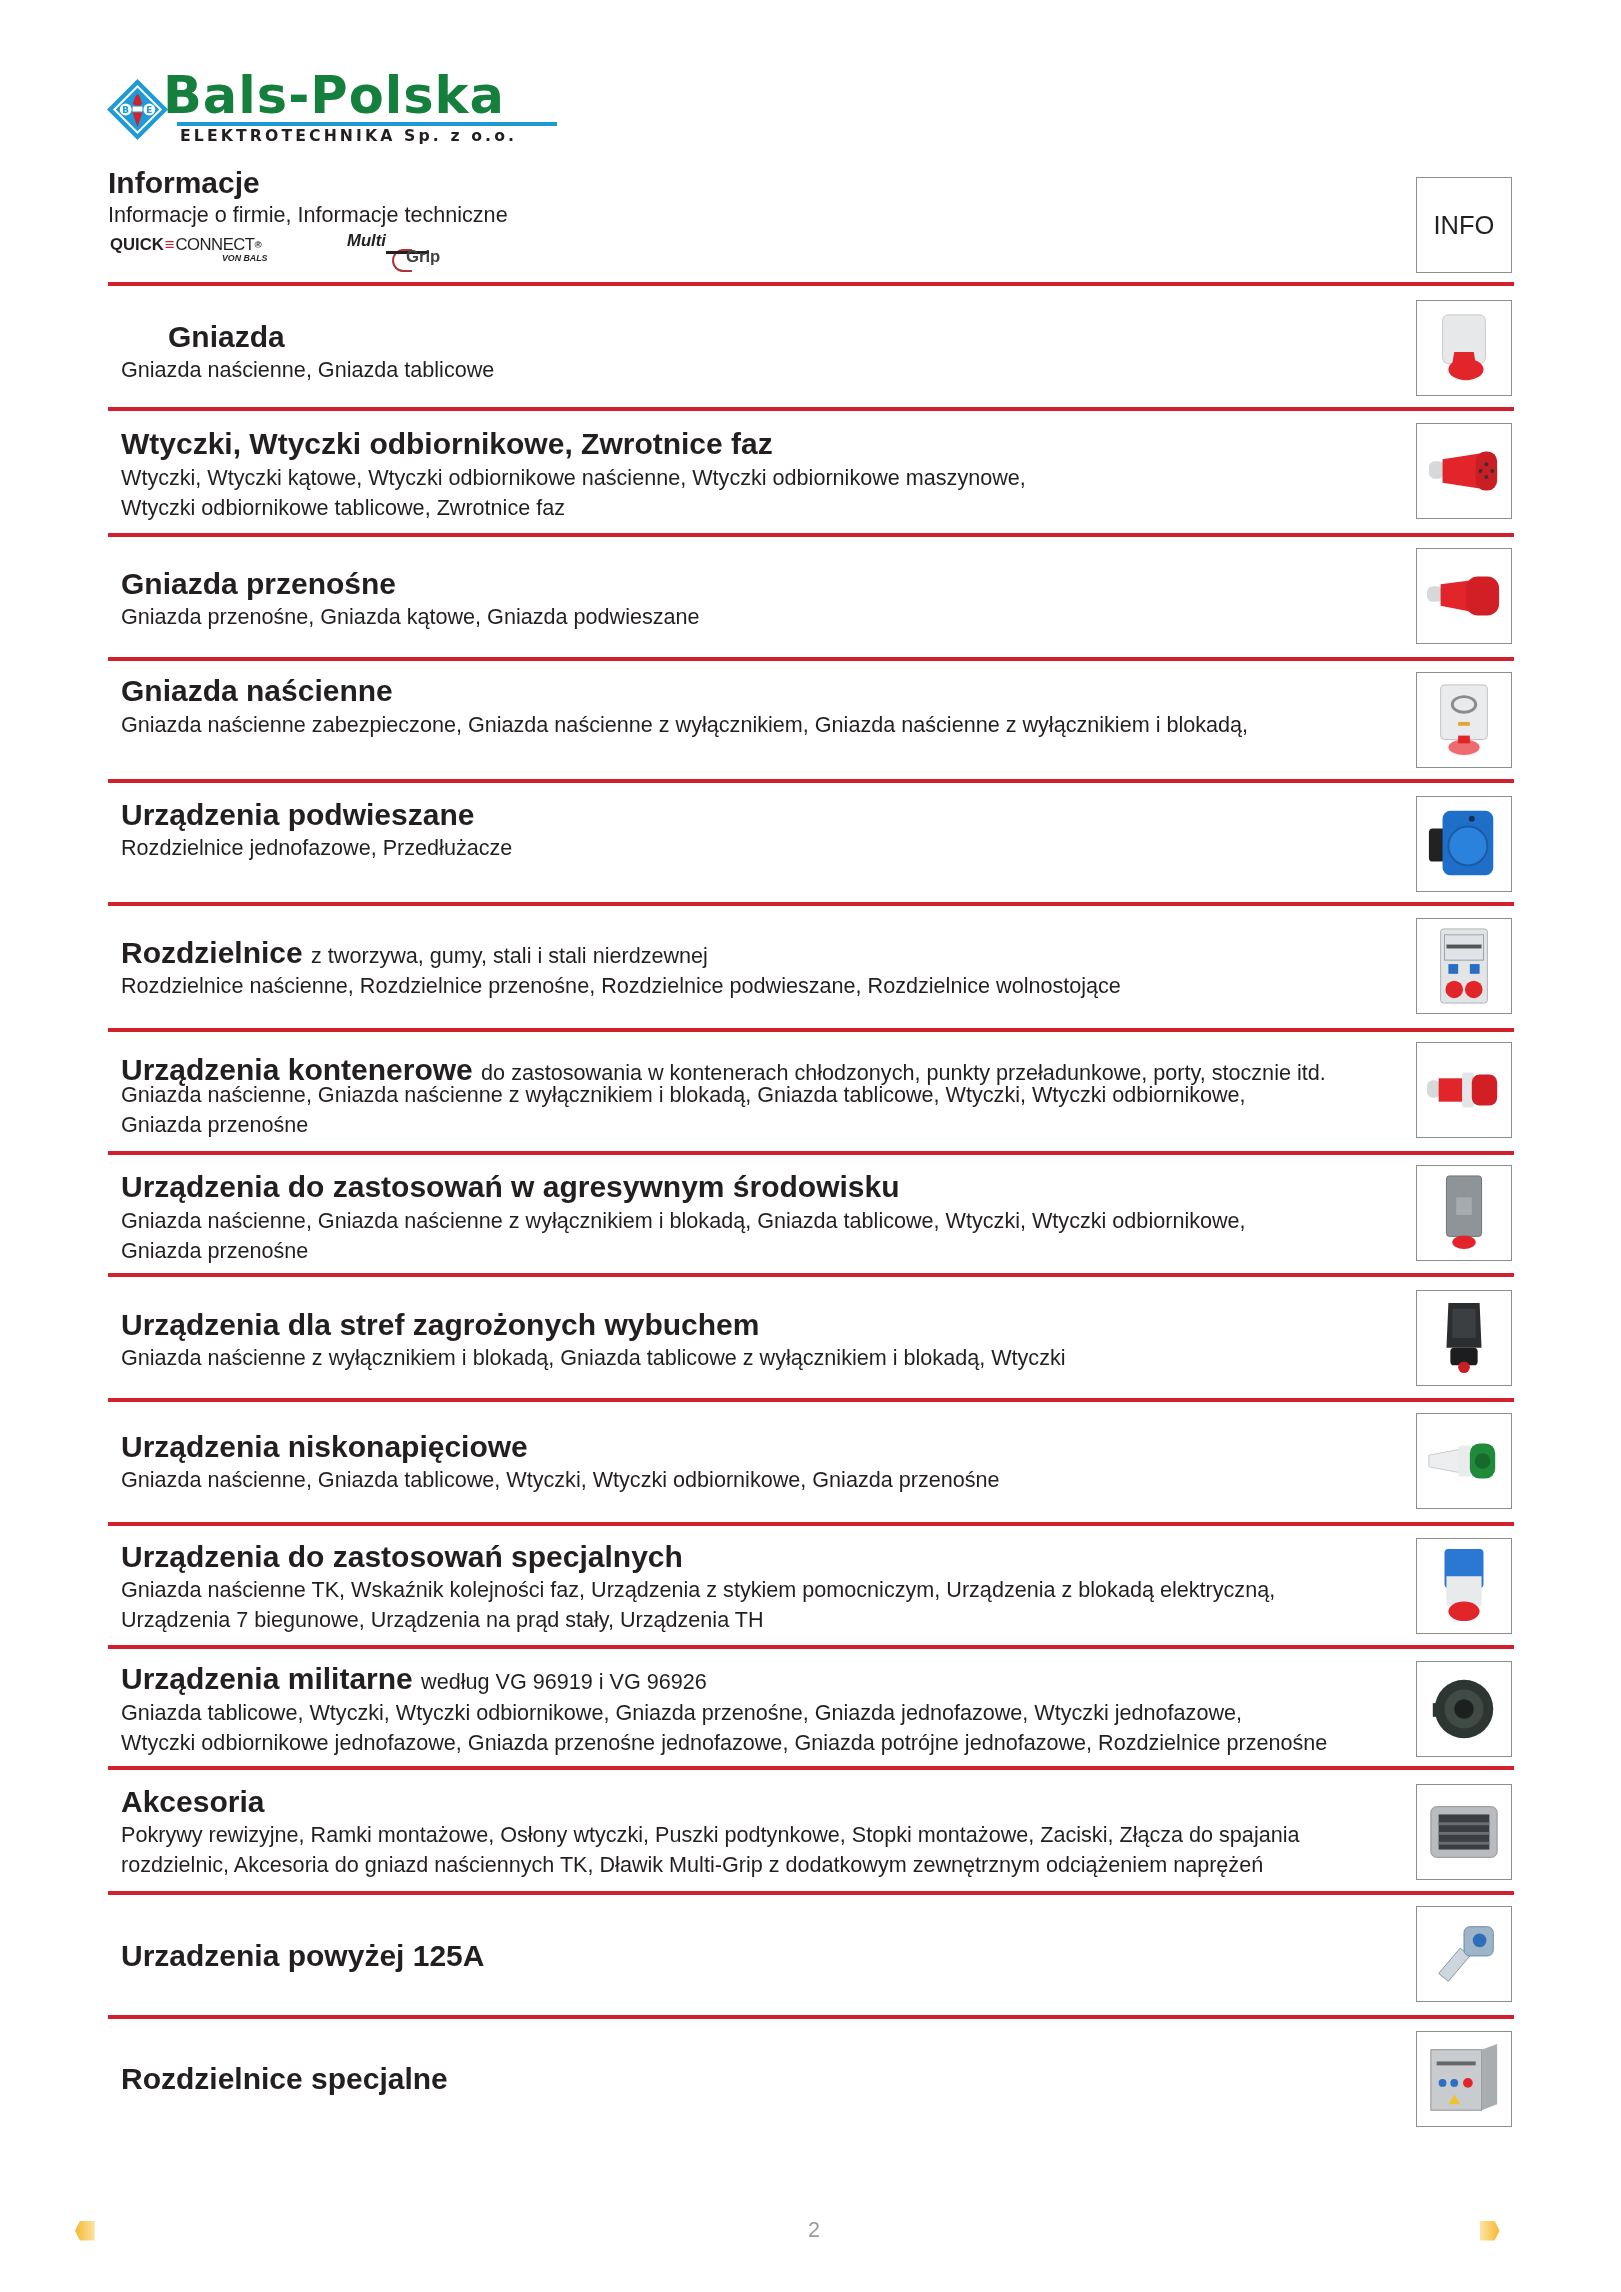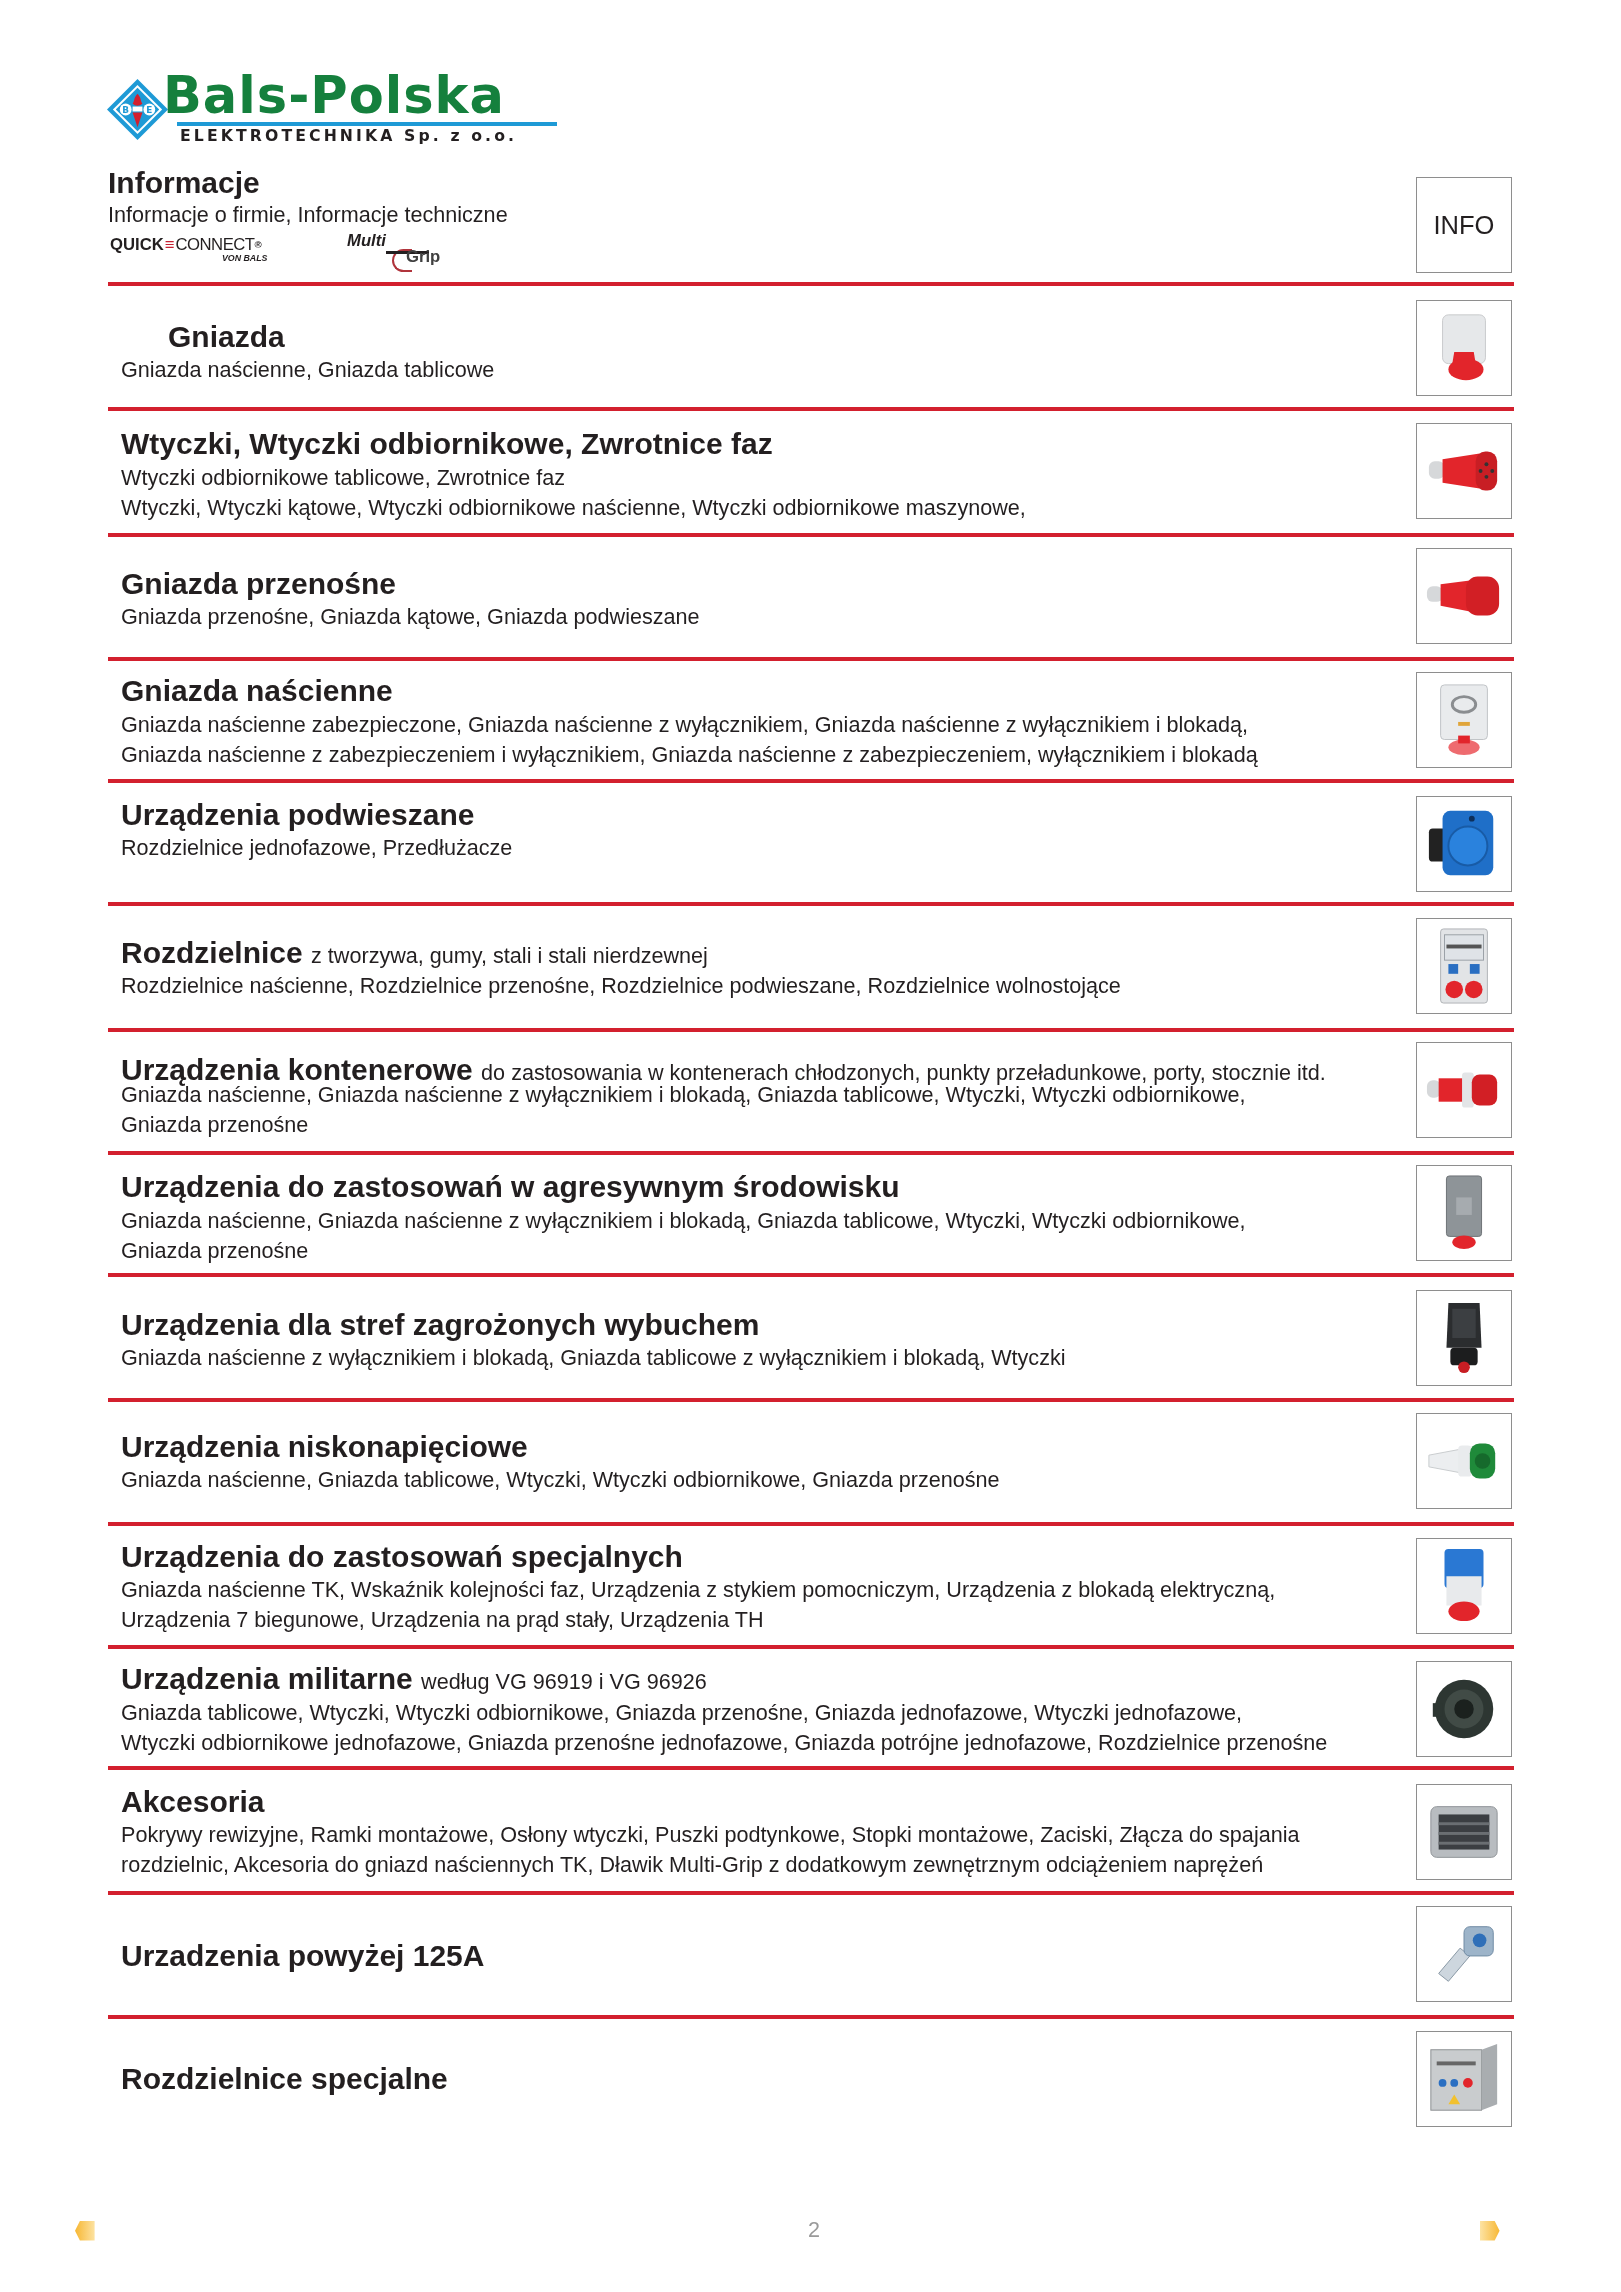--- a/index.html
+++ b/index.html
@@ -86,22 +86,22 @@
     <div class="box" style="top: 300px;">
       <svg class="prod" viewBox="0 0 80 80">
         <rect x="18" y="6" width="44" height="50" rx="6" fill="#e6e8ea" stroke="#c8cacc"></rect>
         <path d="M30 44 L50 44 L52 56 L28 56Z" fill="#e2252b"></path>
         <ellipse cx="42" cy="62" rx="18" ry="11" fill="#e2252b"></ellipse>
       </svg>
     </div>
     <div class="sep" style="top: 407px;"></div>
     <div class="row-title" style="top: 426px;"><span>Wtyczki, Wtyczki odbiornikowe, Zwrotnice faz</span></div>
     <div class="row-desc" style="top: 463px;">
+      <div>Wtyczki, Wtyczki kątowe, Wtyczki odbiornikowe naścienne, Wtyczki odbiornikowe maszynowe,</div>
       <div>Wtyczki odbiornikowe tablicowe, Zwrotnice faz</div>
-      <div>Wtyczki, Wtyczki kątowe, Wtyczki odbiornikowe naścienne, Wtyczki odbiornikowe maszynowe,</div>
     </div>
     <div class="box" style="top: 423px;">
       <svg class="prod" viewBox="0 0 80 80">
         <rect x="4" y="30" width="16" height="18" rx="6" fill="#d6d8da"></rect>
         <path d="M18 28 L56 22 L56 58 L18 52Z" fill="#e2252b"></path>
         <rect x="52" y="20" width="22" height="40" rx="10" fill="#c81e24"></rect>
         <circle cx="63" cy="33" r="2" fill="#333"></circle>
         <circle cx="63" cy="46" r="2" fill="#333"></circle>
         <circle cx="57" cy="40" r="2" fill="#333"></circle>
         <circle cx="69" cy="40" r="2" fill="#333"></circle>
@@ -116,21 +116,20 @@
       <svg class="prod" viewBox="0 0 80 80">
         <rect x="2" y="30" width="16" height="16" rx="6" fill="#d6d8da"></rect>
         <path d="M16 28 L46 24 L46 56 L16 50Z" fill="#e2252b"></path>
         <rect x="42" y="20" width="34" height="40" rx="12" fill="#d21f25"></rect>
       </svg>
     </div>
     <div class="sep" style="top: 657px;"></div>
     <div class="row-title" style="top: 673px;"><span>Gniazda naścienne</span></div>
     <div class="row-desc" style="top: 710px;">
       <div>Gniazda naścienne zabezpieczone, Gniazda naścienne z wyłącznikiem, Gniazda naścienne z wyłącznikiem i blokadą,</div>
-      <div>Gniazda naścienne z zabezpieczeniem i wyłącznikiem, Gniazda naścienne z zabezpieczeniem, wyłącznikiem i blokadą</div>
     </div>
     <div class="box" style="top: 672px;">
       <svg class="prod" viewBox="0 0 80 80">
         <rect x="16" y="4" width="48" height="56" rx="4" fill="#e9ebed" stroke="#bfc2c5"></rect>
         <ellipse cx="40" cy="24" rx="12" ry="8" fill="none" stroke="#8a8d90" stroke-width="3"></ellipse>
         <rect x="34" y="42" width="12" height="4" fill="#e0a53a"></rect>
         <ellipse cx="40" cy="68" rx="16" ry="8" fill="#ee6b6f"></ellipse>
         <rect x="34" y="56" width="12" height="8" fill="#e2252b"></rect>
       </svg>
     </div>

